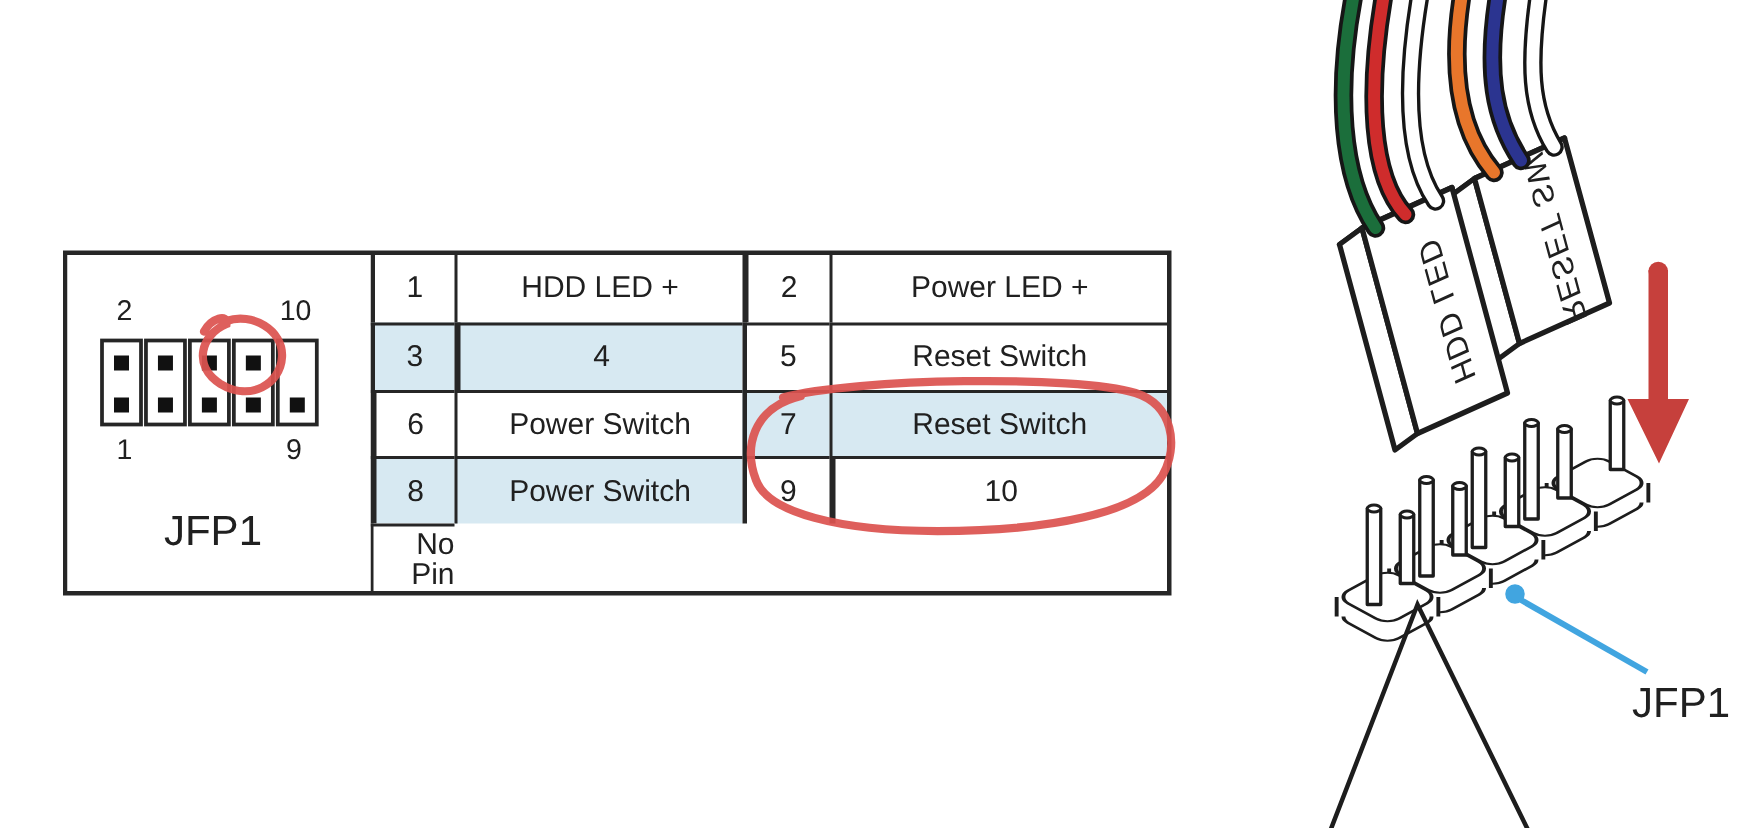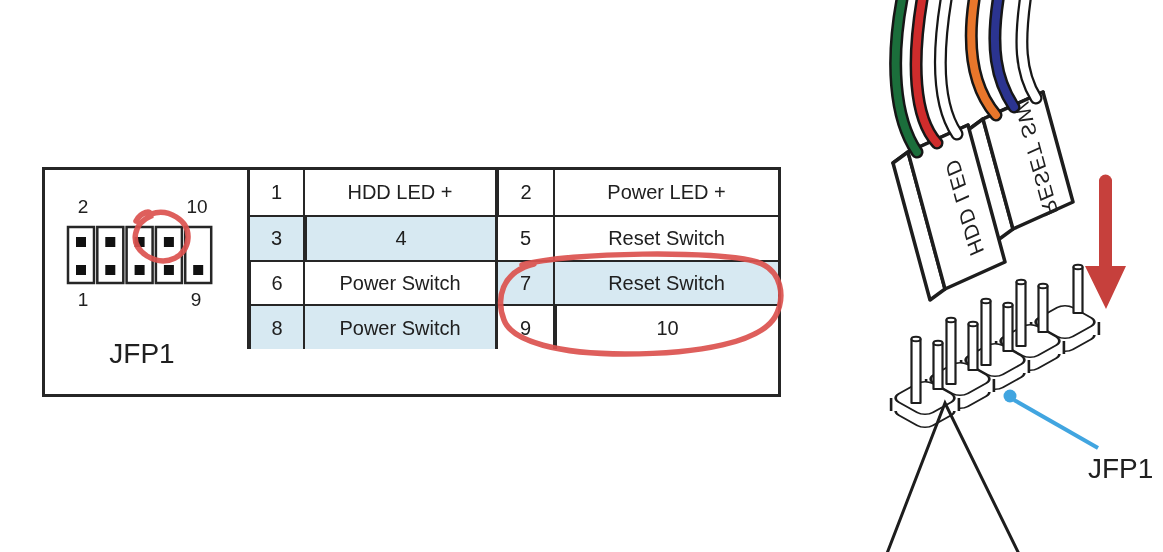--- a/index.html
+++ b/index.html
@@ -73,20 +73,21 @@
     <div class="cell num col-pb bt">6</div>
     <div class="cell fn  col-fb bt">Power Switch</div>
 
     <div class="cell num col-pa hl bt">7</div>
     <div class="cell fn  col-fa hl bt">Reset Switch</div>
     <div class="cell num col-pb hl bt">8</div>
     <div class="cell fn  col-fb hl bt">Power Switch</div>
 
     <div class="cell num col-pa bt">9</div>
     <div class="cell num col-pb bt">10</div>
+    <div class="cell fn  col-fb bt">No Pin</div>
   </div>
 
   <svg id="illustration-svg" width="313" height="552" viewBox="850 0 313 552">
 
     <g fill="#ffffff" stroke="#1d1d1d" stroke-width="3.5" stroke-linejoin="round">
       <path d="M968,130 L1028,103 L1043,92 L983,119 Z"></path>
       <path d="M968,130 L983,119 L1013,229 L998,240 Z"></path>
       <path d="M983,119 L1043,92 L1073,202 L1013,229 Z"></path>
     </g>
     <g fill="#ffffff" stroke="#1d1d1d" stroke-width="3.5" stroke-linejoin="round">

